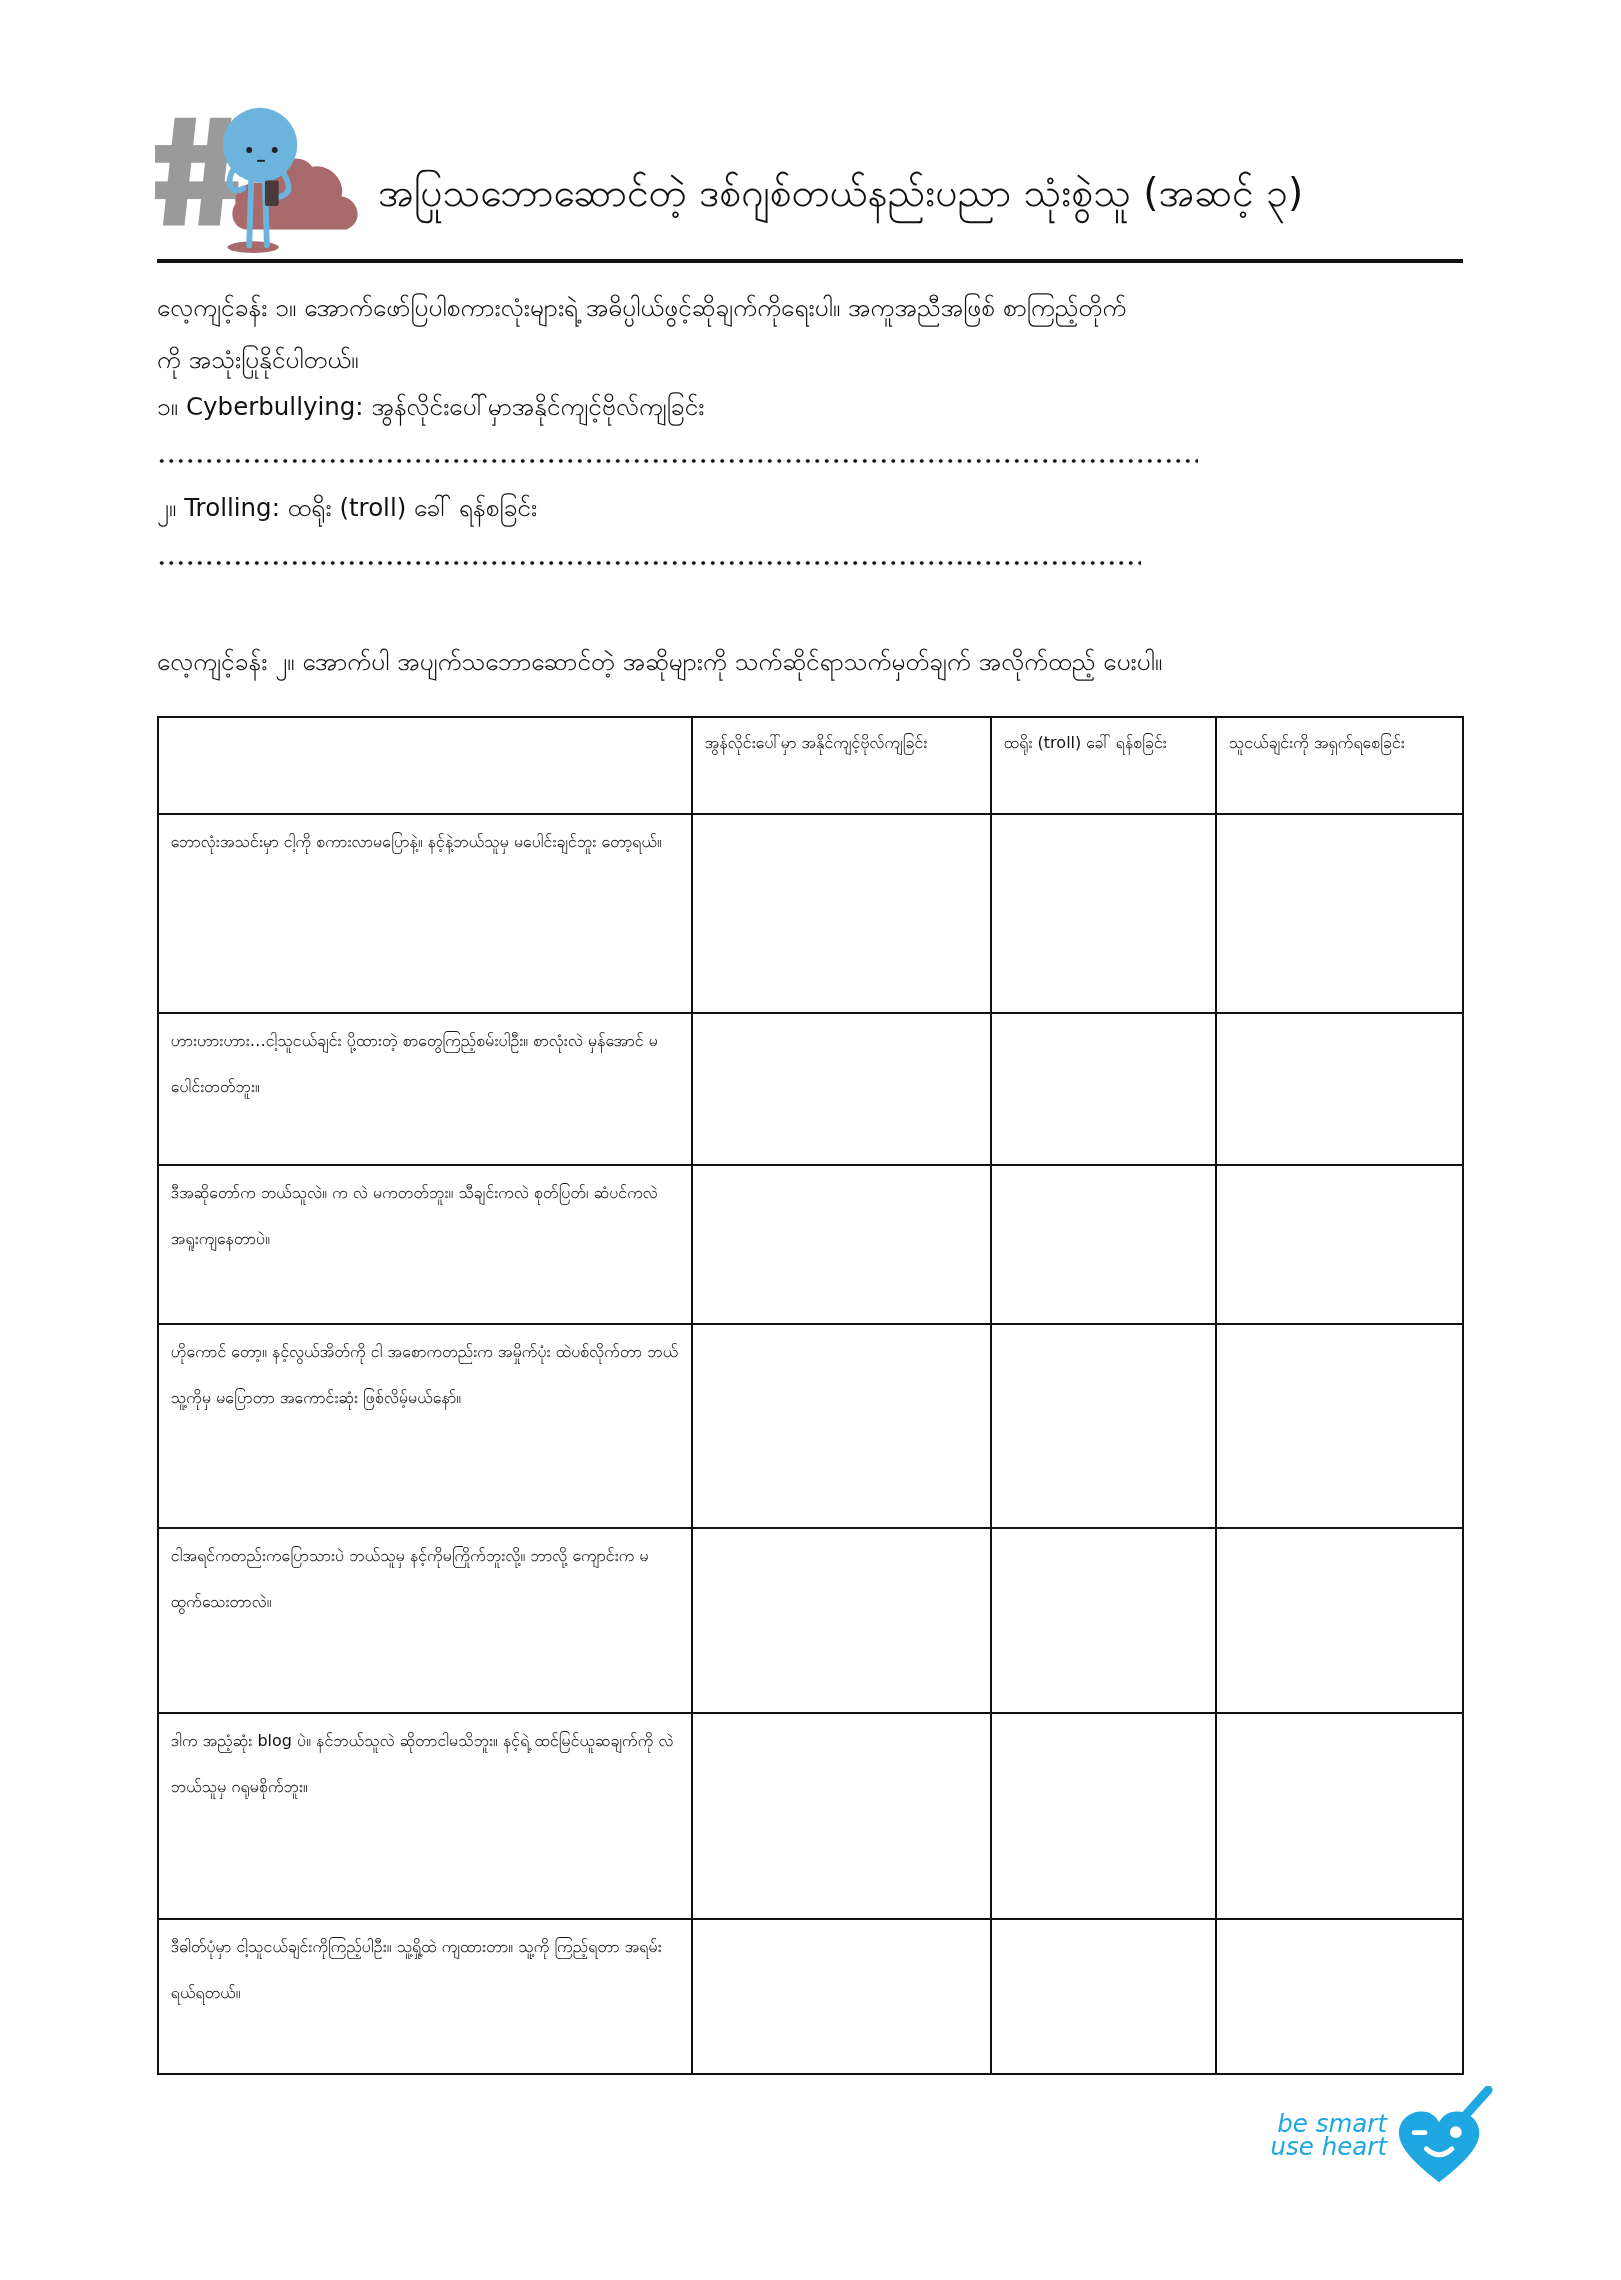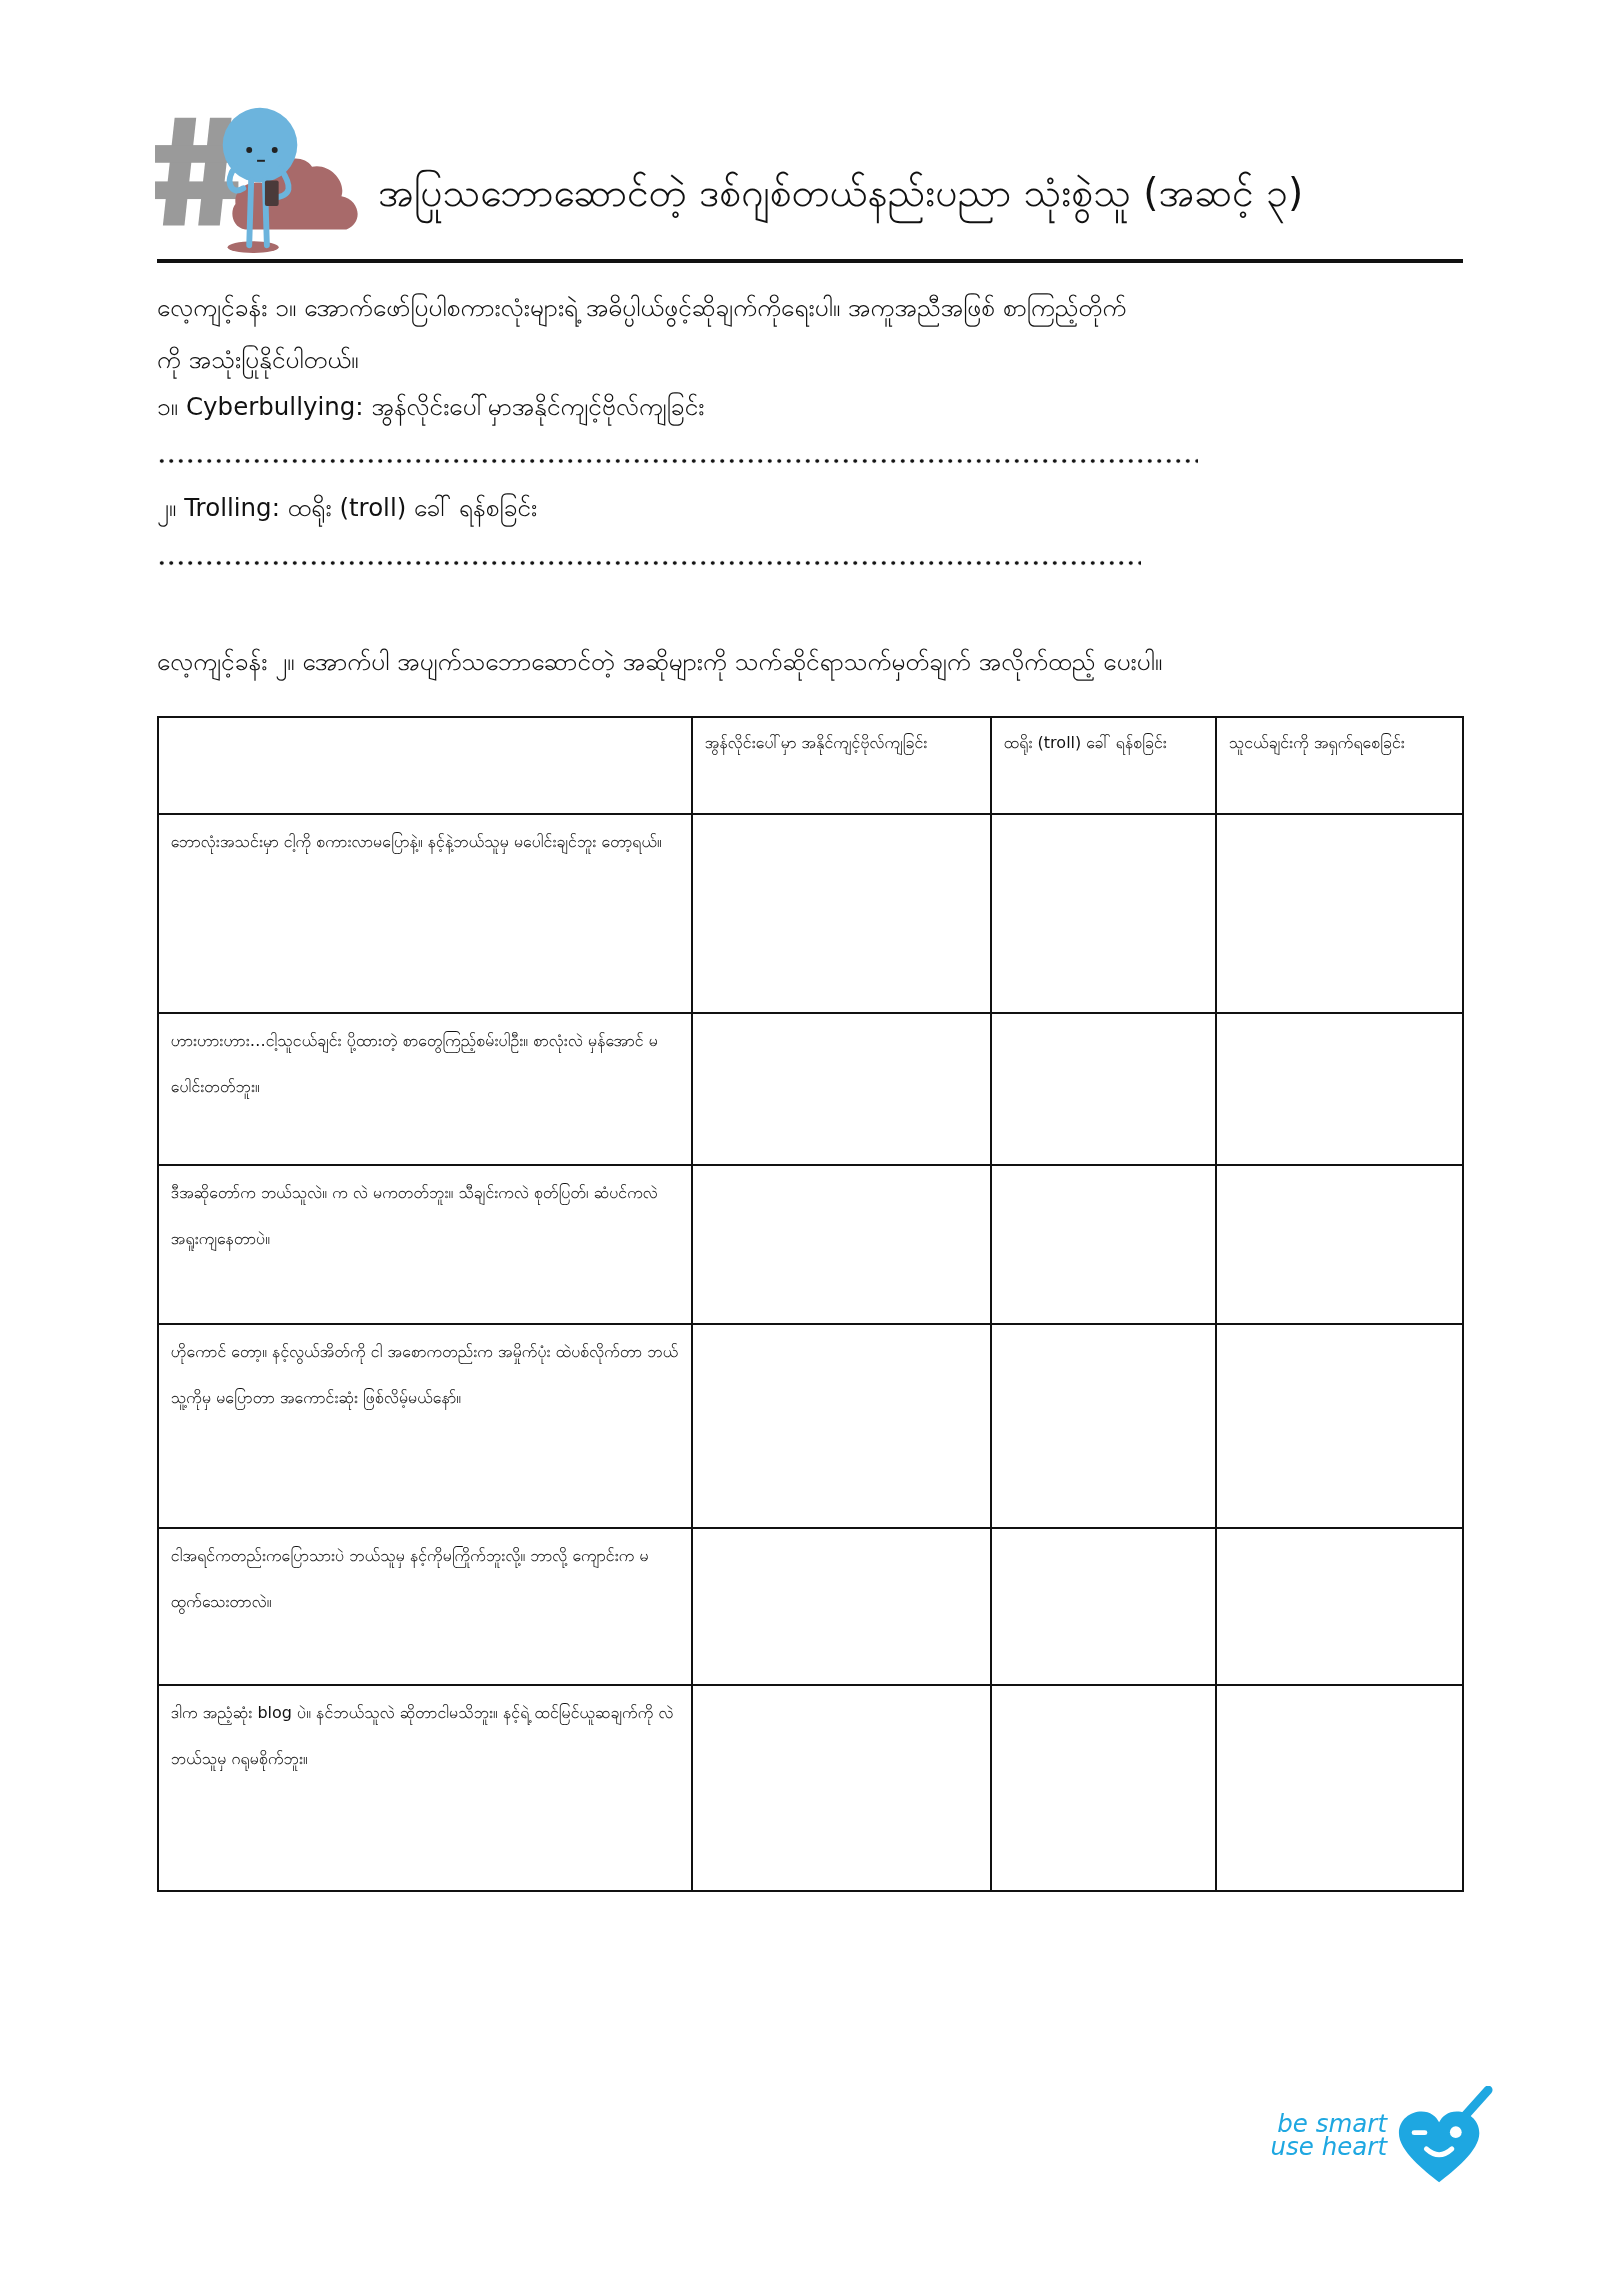--- a/index.html
+++ b/index.html
@@ -110,28 +110,34 @@
       <td></td>
       <td></td>
       <td></td>
     </tr>
     <tr style="height:204px;">
       <td>ဟိုကောင် တော့။ နင့်လွယ်အိတ်ကို ငါ အစောကတည်းက အမှိုက်ပုံး ထဲပစ်လိုက်တာ ဘယ်သူ့ကိုမှ မပြောတာ အကောင်းဆုံး ဖြစ်လိမ့်မယ်နော်။</td>
       <td></td>
       <td></td>
       <td></td>
     </tr>
-    <tr style="height:157px;">
+    <tr style="height:185px;">
       <td>ငါအရင်ကတည်းကပြောသားပဲ ဘယ်သူမှ နင့်ကိုမကြိုက်ဘူးလို့။ ဘာလို့ ကျောင်းက မထွက်သေးတာလဲ။</td>
       <td></td>
       <td></td>
       <td></td>
     </tr>
     <tr style="height:206px;">
       <td>ဒါက အညံ့ဆုံး blog ပဲ။ နင်ဘယ်သူလဲ ဆိုတာငါမသိဘူး။ နင့်ရဲ့ ထင်မြင်ယူဆချက်ကို လဲ ဘယ်သူမှ ဂရုမစိုက်ဘူး။</td>
+      <td></td>
+      <td></td>
+      <td></td>
+    </tr>
+    <tr style="height:155px;">
+      <td>ဒီဓါတ်ပုံမှာ ငါ့သူငယ်ချင်းကိုကြည့်ပါဦး။ သူ့ရှို့ထဲ ကျထားတာ။ သူ့ကို ကြည့်ရတာ အရမ်း ရယ်ရတယ်။</td>
       <td></td>
       <td></td>
       <td></td>
     </tr>
   </tbody>
 </table>
 
 <div class="abs logo">
   <div class="logo-text">
     <div>be smart</div>

